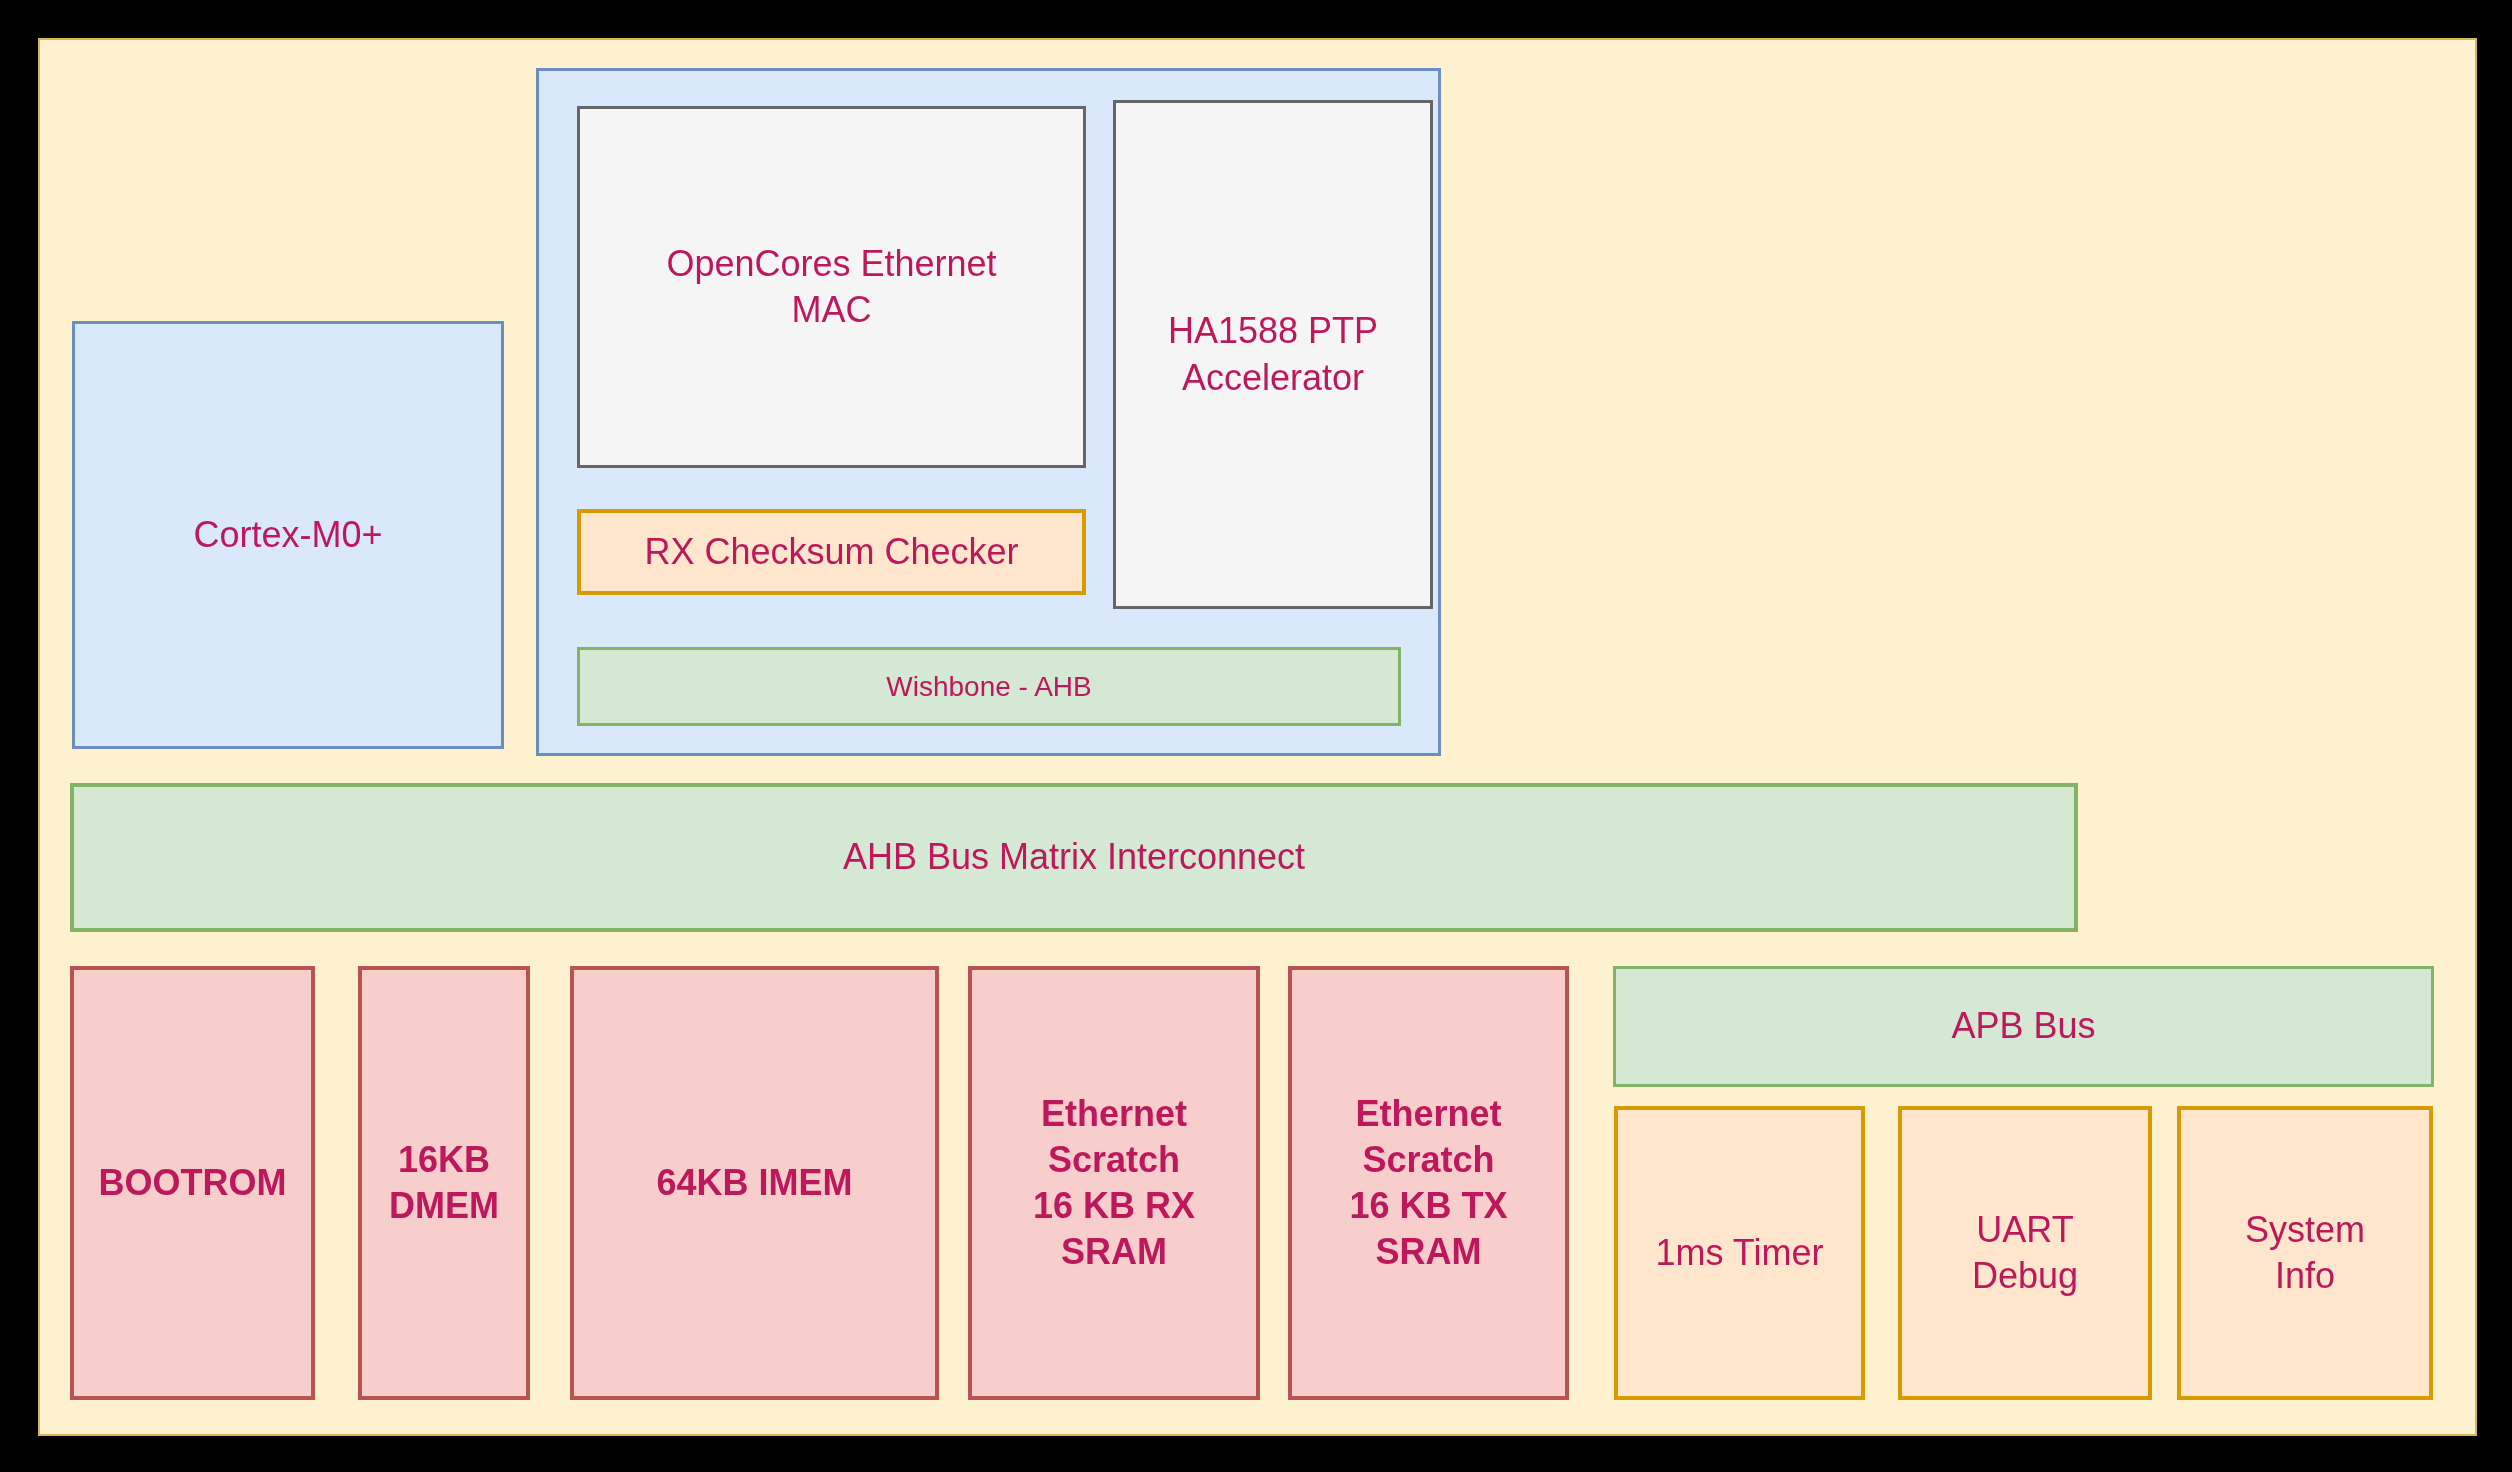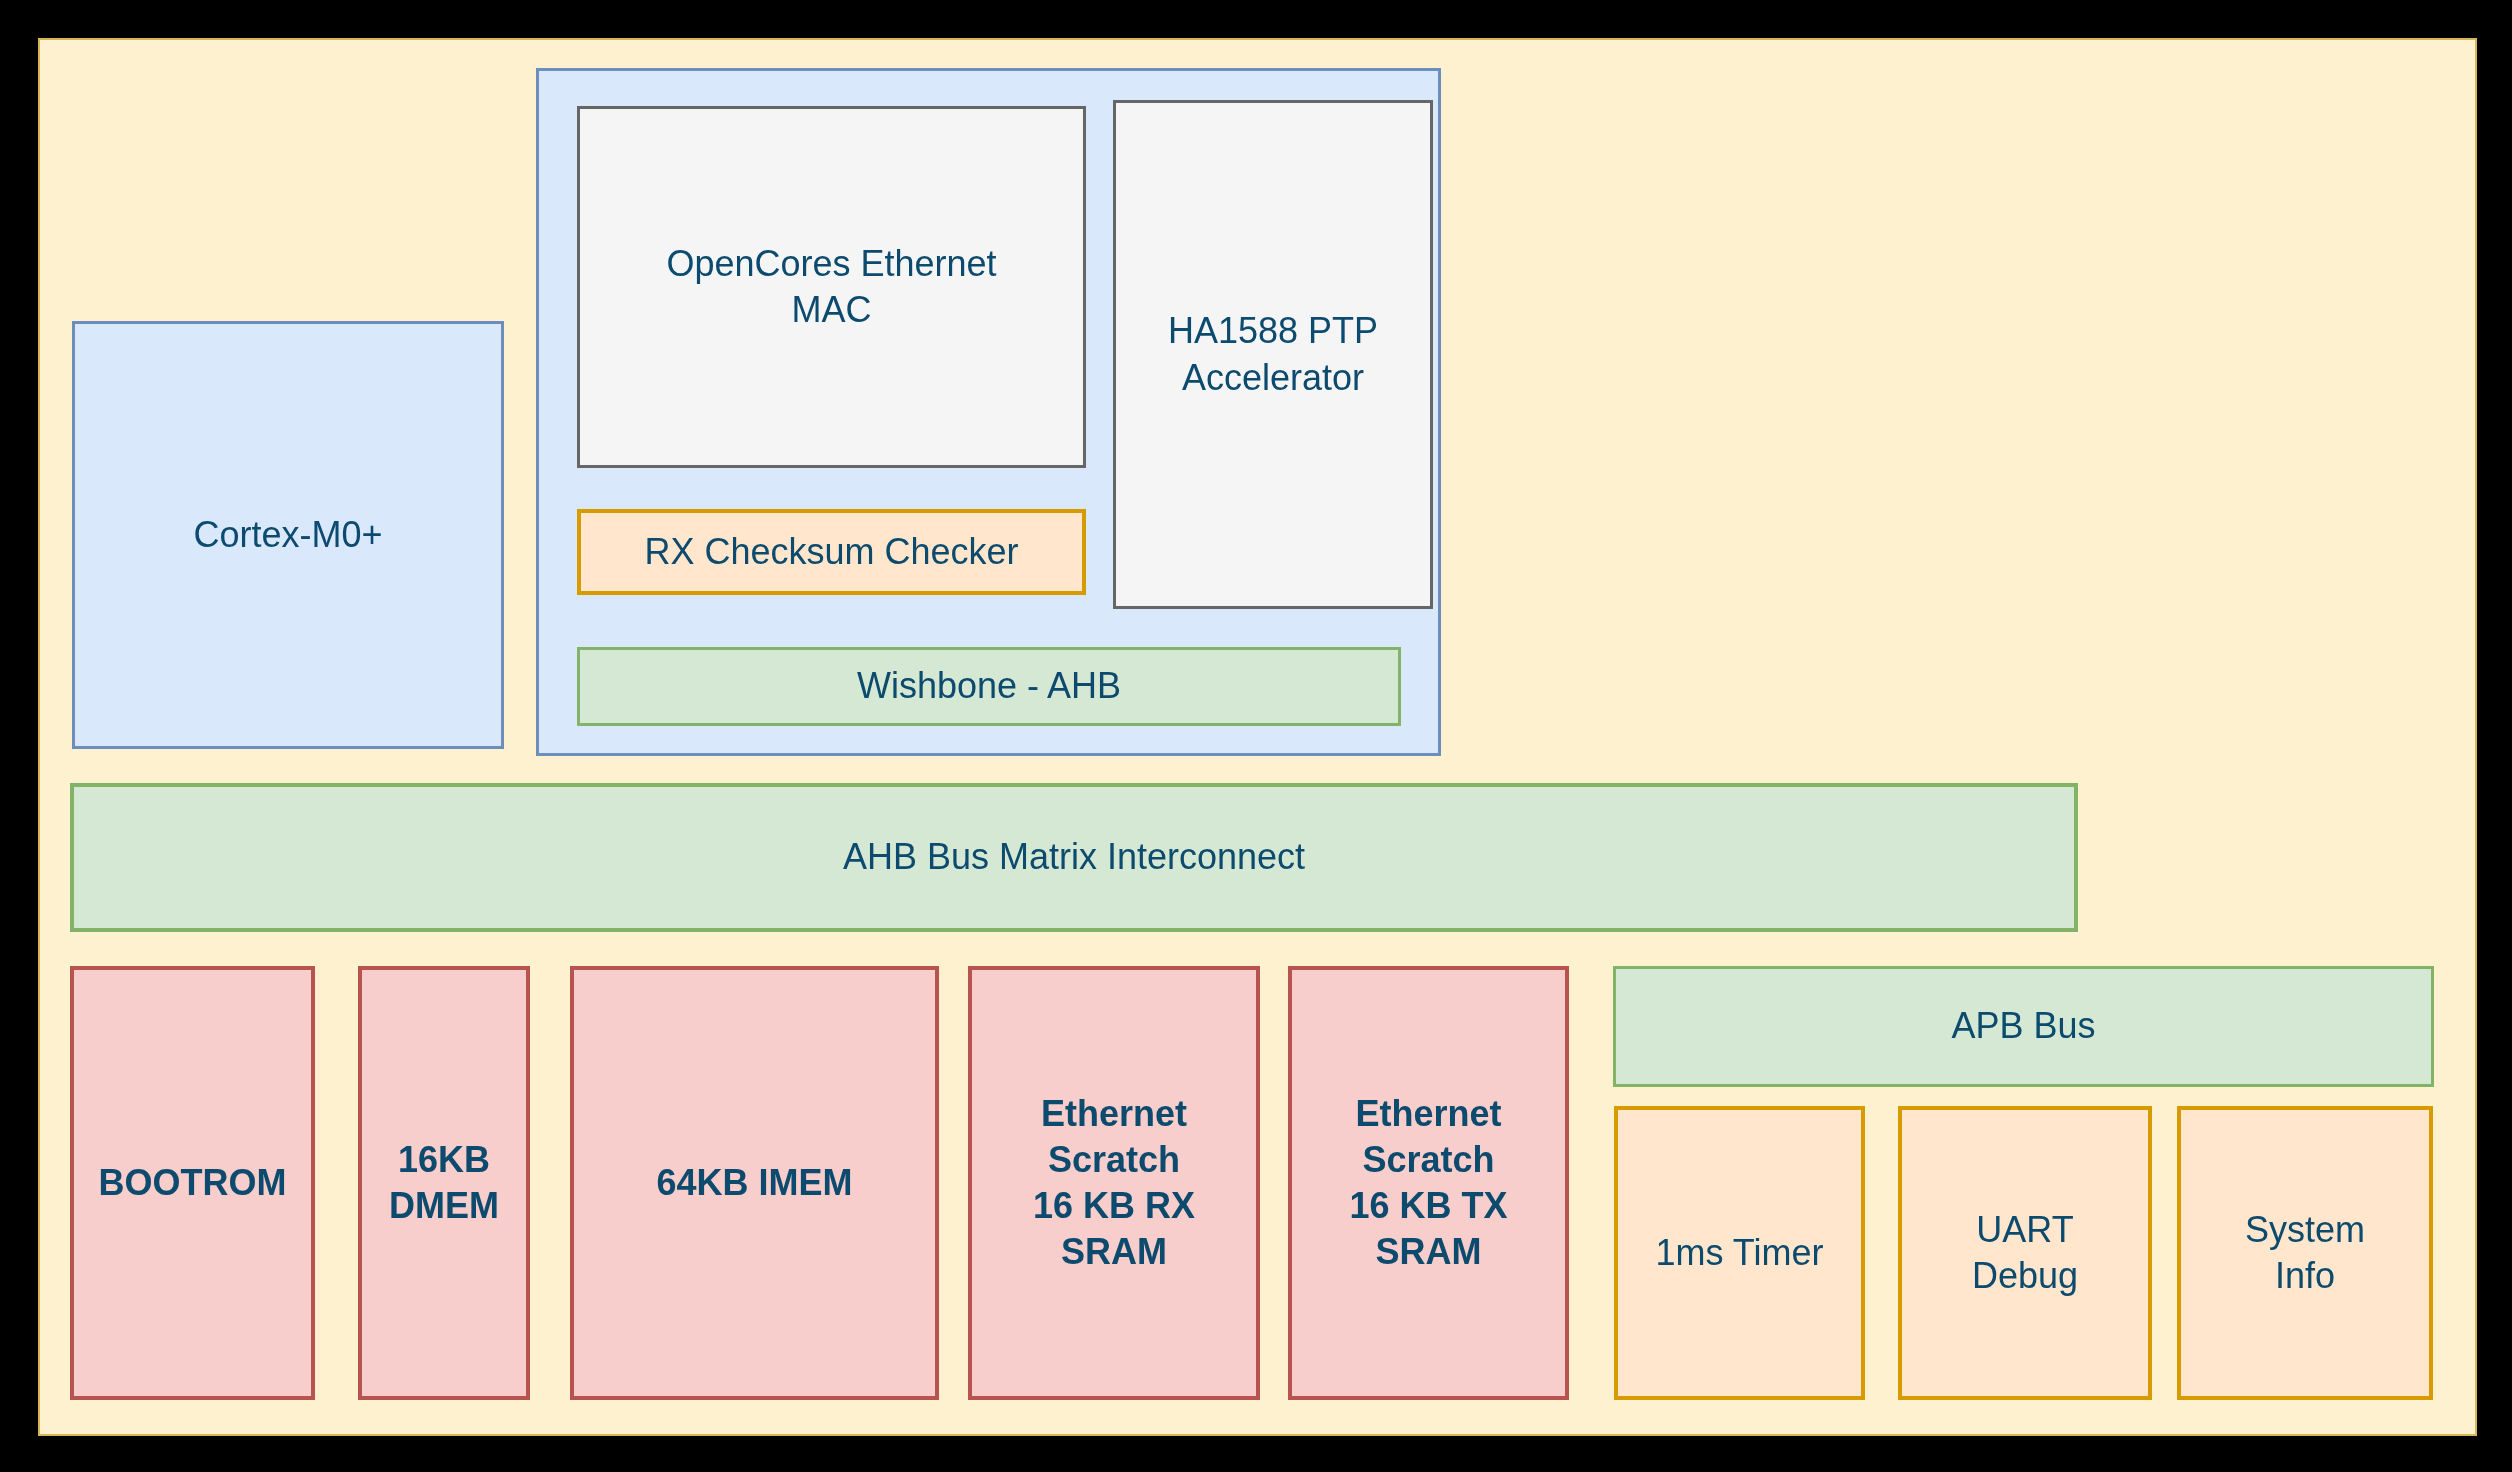--- a/index.html
+++ b/index.html
@@ -16,21 +16,21 @@
     overflow: hidden;
     font-family: "Liberation Sans", sans-serif;
   }
   .box {
     position: absolute;
     box-sizing: border-box;
     display: flex;
     align-items: center;
     justify-content: center;
     text-align: center;
-    color: #0c4a6e;
+    color: #be185d;
     line-height: 1.28;
     white-space: pre-line;
   }
 
   
   #soc-shell {
     left: 38px;
     top: 38px;
     width: 2439px;
     height: 1398px;
@@ -85,21 +85,21 @@
     border: 4.5px solid #d79b00;
     font-size: 36px;
   }
   #wishbone-ahb {
     left: 577px;
     top: 647px;
     width: 824px;
     height: 79px;
     background: #d5e8d4;
     border: 3.6px solid #82b366;
-    font-size: 36px;
+    font-size: 28px;
   }
 
   
   #ahb-matrix {
     left: 70px;
     top: 783px;
     width: 2008px;
     height: 149px;
     background: #d5e8d4;
     border: 4.5px solid #82b366;

